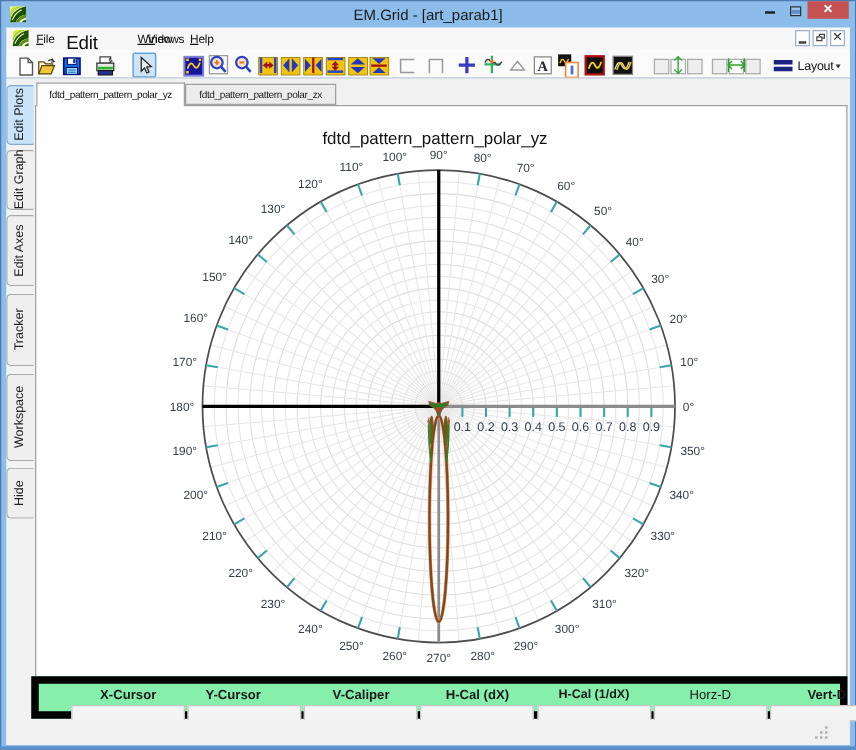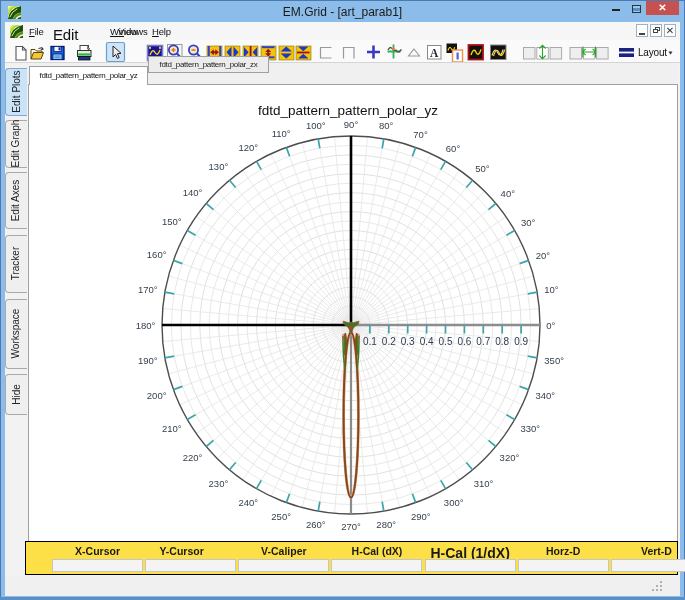--- a/index.html
+++ b/index.html
@@ -163,21 +163,21 @@
     <span style="transform:rotate(-90deg);white-space:nowrap;font-size:10px;color:#222;">Workspace</span>
   </div>
 <div style="position:absolute;left:5px;top:373.5px;width:22px;height:41.0px;background:#efefef;border:1px solid #a9a9a9;border-right:none;border-radius:4px 0 0 4px;"></div>
 <div style="position:absolute;left:4px;top:373.5px;width:24px;height:41.0px;display:flex;align-items:center;justify-content:center;">
     <span style="transform:rotate(-90deg);white-space:nowrap;font-size:10px;color:#222;">Hide</span>
   </div>
 
 <div class="abs" style="left:27px;top:63px;width:651px;height:21px;background:#f0f0f0;"></div>
 <div class="abs" style="left:28px;top:84px;width:650px;height:457px;background:#fff;border-left:1px solid #a0a0a0;border-right:1px solid #a0a0a0;"></div>
 <div class="abs" style="left:148px;top:84px;width:530px;height:1px;background:#a0a0a0;"></div>
-<div class="abs" style="left:148px;top:56px;width:121px;height:17px;background:#ececec;border:1px solid #a0a0a0;
+<div class="abs" style="left:148px;top:67px;width:121px;height:17px;background:#ececec;border:1px solid #a0a0a0;
      font-size:8px;letter-spacing:-0.3px;color:#222;text-align:center;line-height:16px;">fdtd_pattern_pattern_polar_zx</div>
 <div class="abs" style="left:29px;top:66px;width:119px;height:19px;background:#fff;border:1px solid #a0a0a0;border-bottom:none;
      font-size:8px;letter-spacing:-0.3px;color:#111;text-align:center;line-height:17px;">fdtd_pattern_pattern_polar_yz</div>
 
 <div class="abs" style="left:28px;top:84px;width:650px;height:457px;">
     <svg width="650" height="457" style="position:absolute;left:0;top:0" xmlns="http://www.w3.org/2000/svg" font-family="Liberation Sans, sans-serif">
       <circle cx="323.0" cy="241.0" r="9.45" fill="none" stroke="#e5e5e5" stroke-width="0.9"></circle>
       <circle cx="323.0" cy="241.0" r="18.90" fill="none" stroke="#dedede" stroke-width="0.9"></circle>
       <circle cx="323.0" cy="241.0" r="28.35" fill="none" stroke="#e5e5e5" stroke-width="0.9"></circle>
       <circle cx="323.0" cy="241.0" r="37.80" fill="none" stroke="#dedede" stroke-width="0.9"></circle>
@@ -366,32 +366,32 @@
       <ellipse cx="328.7" cy="260.5" rx="1.2" ry="11.5" fill="#35781f" stroke="#8a4a1c" stroke-width="1.0"></ellipse>
       <path d="M315.1,252 Q314.6,266 316.8,286" fill="none" stroke="#3c7d26" stroke-width="1.5"></path>
       <path d="M330.9,252 Q331.4,266 329.2,286" fill="none" stroke="#3c7d26" stroke-width="1.5"></path>
       <path d="M315.0,237.2 L318.0,238 L320.5,238.7 L323.0,238.1 L325.5,238.7 L328.0,238 L331.0,237.2 L330.2,240.2 L327.0,242.2 L325.2,244.4 L324.3,246.8 L323.9,249 L323.0,250.2 L322.1,249 L321.7,246.8 L320.8,244.4 L319.0,242.2 L315.8,240.2 Z" fill="#2e7d23" stroke="#a84a30" stroke-width="0.8" stroke-linejoin="round"></path>
       <ellipse cx="323.0" cy="243.4" rx="1.6" ry="2.2" fill="#c23a2b"></ellipse>
       <path d="M315.4,250 q-1.4,2.5 -0.3,5.5" fill="none" stroke="#c6543a" stroke-width="1.1"></path>
       <path d="M330.6,250 q1.4,2.5 0.3,5.5" fill="none" stroke="#c6543a" stroke-width="1.1"></path>
     </svg>
   </div>
 
-<div class="abs" style="left:25px;top:541px;width:653px;height:34px;background:#fde047;border:1px solid #000000;">
+<div class="abs" style="left:25px;top:541px;width:653px;height:34px;background:#86efac;border:6px solid #000000;">
     <div style="position:absolute;left:25.0px;top:3px;width:93.1px;text-align:center;font-size:10.5px;font-weight:bold;color:#1a1a1a;">X-Cursor</div>
     <div style="position:absolute;left:26.0px;top:17px;width:91.1px;height:13px;background:#f4f4f4;border:1px solid #c6c6c6;"></div>
     <div style="position:absolute;left:109px;top:3px;width:93.1px;text-align:center;font-size:10.5px;font-weight:bold;color:#1a1a1a;">Y-Cursor</div>
     <div style="position:absolute;left:119.1px;top:17px;width:91.1px;height:13px;background:#f4f4f4;border:1px solid #c6c6c6;"></div>
     <div style="position:absolute;left:211.3px;top:3px;width:93.1px;text-align:center;font-size:10.5px;font-weight:bold;color:#1a1a1a;">V-Caliper</div>
     <div style="position:absolute;left:212.3px;top:17px;width:91.1px;height:13px;background:#f4f4f4;border:1px solid #c6c6c6;"></div>
     <div style="position:absolute;left:304.4px;top:3px;width:93.1px;text-align:center;font-size:10.5px;font-weight:bold;color:#1a1a1a;">H-Cal (dX)</div>
     <div style="position:absolute;left:305.4px;top:17px;width:91.1px;height:13px;background:#f4f4f4;border:1px solid #c6c6c6;"></div>
-    <div style="position:absolute;left:397.6px;top:3px;width:93.1px;text-align:center;font-size:14px;font-weight:bold;color:#1a1a1a;">H-Cal (1/dX)</div>
+    <div style="position:absolute;left:397.6px;top:3px;width:93.1px;text-align:center;font-size:10px;font-weight:bold;color:#1a1a1a;">H-Cal (1/dX)</div>
     <div style="position:absolute;left:398.6px;top:17px;width:91.1px;height:13px;background:#f4f4f4;border:1px solid #c6c6c6;"></div>
-    <div style="position:absolute;left:490.7px;top:3px;width:93.1px;text-align:center;font-size:10.5px;font-weight:bold;color:#1a1a1a;">Horz-D</div>
+    <div style="position:absolute;left:490.7px;top:3px;width:93.1px;text-align:center;font-size:10.5px;font-weight:normal;color:#1a1a1a;">Horz-D</div>
     <div style="position:absolute;left:491.7px;top:17px;width:91.1px;height:13px;background:#f4f4f4;border:1px solid #c6c6c6;"></div>
     <div style="position:absolute;left:583.9px;top:3px;width:93.1px;text-align:center;font-size:10.5px;font-weight:bold;color:#1a1a1a;">Vert-D</div>
     <div style="position:absolute;left:584.9px;top:17px;width:91.1px;height:13px;background:#f4f4f4;border:1px solid #c6c6c6;"></div>
   </div>
 
 <div class="abs" style="left:5px;top:576px;width:675px;height:20px;background:#f0f0f0;"></div>
 <svg class="abs" style="left:648px;top:579px;" width="18" height="14" xmlns="http://www.w3.org/2000/svg">
 <g fill="#b0b0b0">
       <rect x="12" y="10" width="2" height="2"></rect>
       <rect x="8" y="10" width="2" height="2"></rect>

